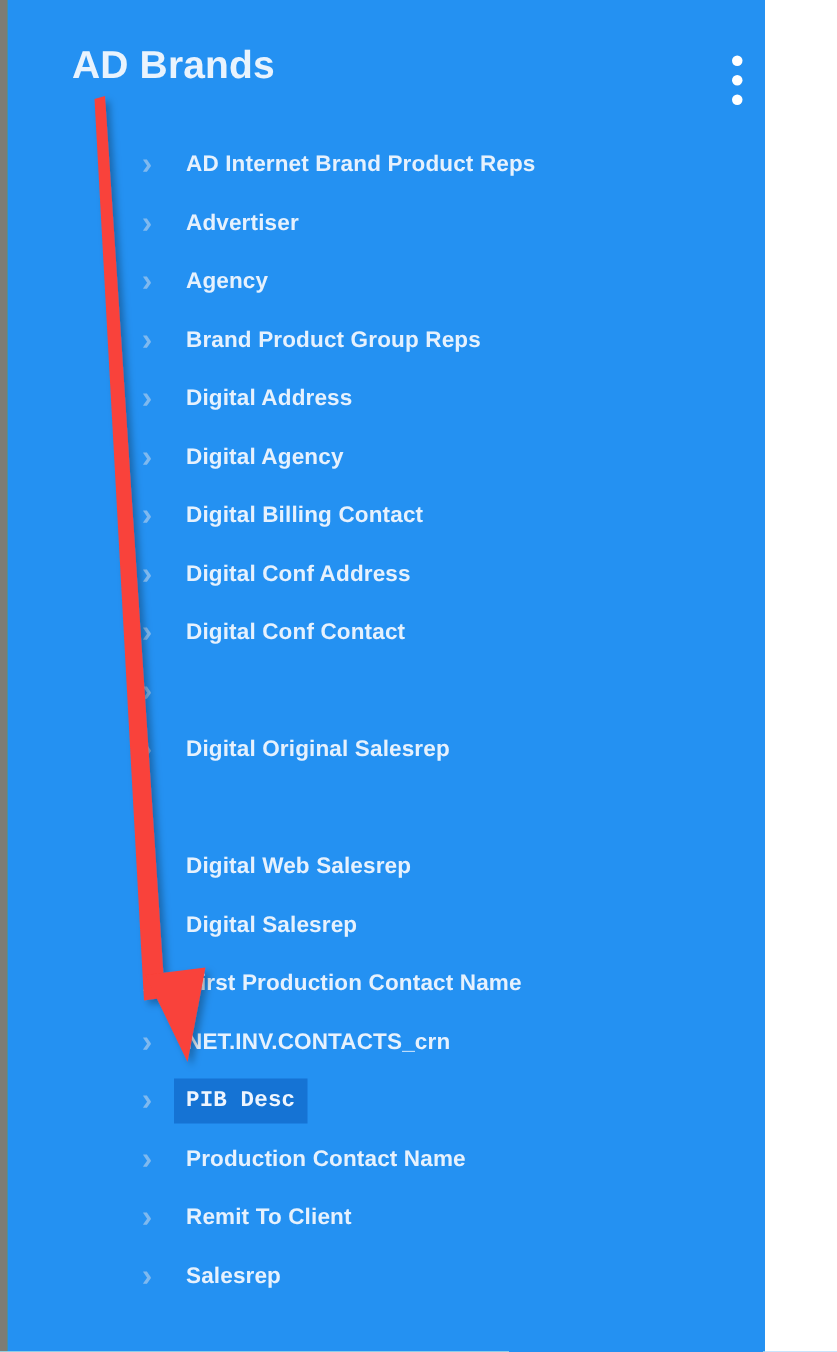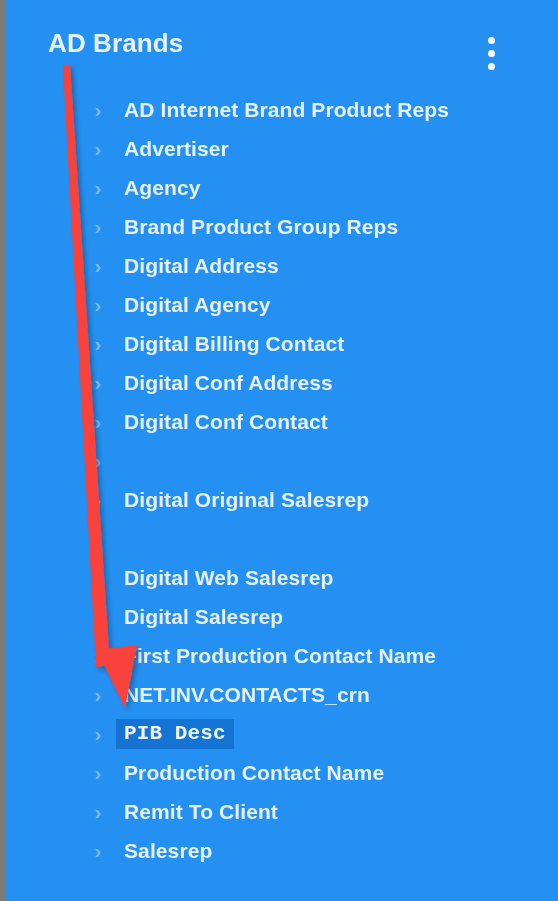--- a/index.html
+++ b/index.html
@@ -2,21 +2,21 @@
 <html><head>
 <meta charset="utf-8">
 <style>
   html, body {
     margin: 0;
     padding: 0;
     background: #ffffff;
   }
   #app {
     position: relative;
-    width: 558px;
+    width: 510px;
     height: 901px;
     overflow: hidden;
     font-family: "Liberation Sans", sans-serif;
     background: #14b8a6;
   }
   
   .left-edge-strip {
     position: absolute;
     left: 0;
     top: 0;
@@ -91,21 +91,21 @@
     margin-left: 80px;
     flex: 0 0 26px;
     text-align: center;
     color: #7fb9ef;
     font-size: 21px;
     font-weight: bold;
     line-height: 1;
     user-select: none;
   }
   .tree-label {
-    font-size: 21px;
+    font-size: 15px;
     font-weight: bold;
     color: #e6f1fd;
     white-space: nowrap;
     letter-spacing: 0.1px;
     padding: 3px 8px 4px 8px;
     margin-left: 5px;
     line-height: 23px;
   }
   .tree-item.selected .tree-label {
     background: #1573d4;

